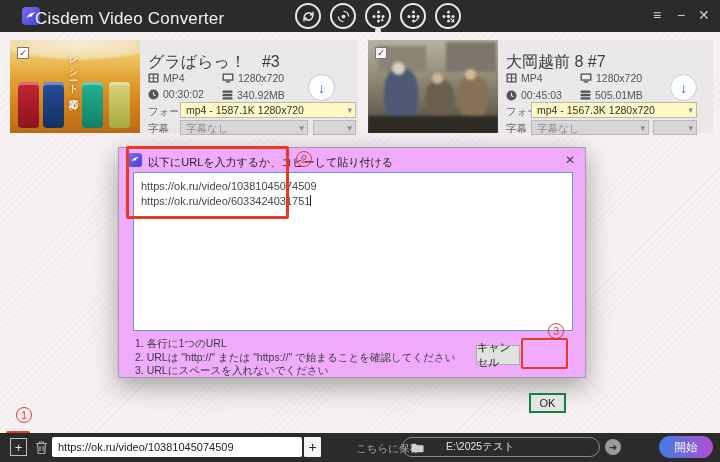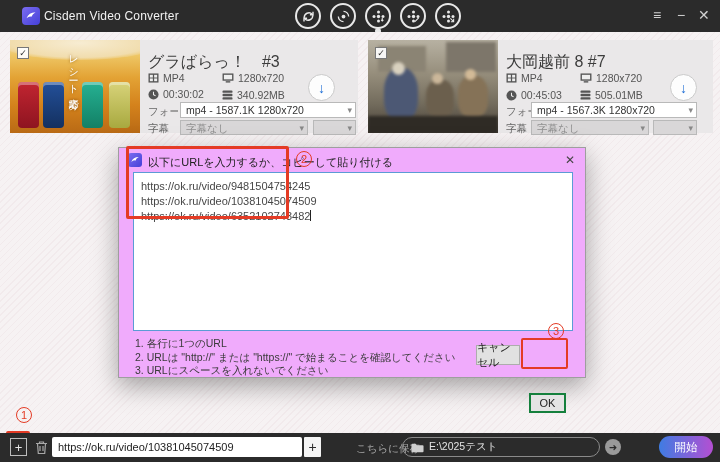--- a/index.html
+++ b/index.html
@@ -4,21 +4,21 @@
 <style>
   * { margin:0; padding:0; box-sizing:border-box; }
   html,body { width:720px; height:462px; }
   body { font-family:"Liberation Sans","DejaVu Sans",sans-serif; background:#fff; overflow:hidden; }
   #app { position:relative; width:720px; height:462px; outline:1px solid #8a8a8a; background:#f6f2f3; }
 
   
   .titlebar { position:absolute; left:0; top:0; width:720px; height:32px; background:#2b2b2b; }
   .logo { position:absolute; left:22px; top:7px; width:18px; height:18px; border-radius:4px;
           background:linear-gradient(135deg,#7b6cf0,#4440d8); display:flex; align-items:center; justify-content:center; }
-  .app-title { position:absolute; left:44px; top:9px; font-size:12px; color:#f2f2f2; letter-spacing:.2px; }
+  .app-title { position:absolute; left:35px; top:9px; font-size:17px; color:#f2f2f2; letter-spacing:.2px; }
   .tool-circle { position:absolute; top:3px; width:26px; height:26px; border:2px solid #e8e8e8; border-radius:50%;
                  display:flex; align-items:center; justify-content:center; }
   .active-dot { position:absolute; top:28px; width:6px; height:6px; border-radius:50%; background:#e8e8e8; }
   .winctl { position:absolute; top:8px; color:#d0d0d0; font-size:14px; line-height:14px; }
 
   
   .content { position:absolute; left:0; top:32px; width:720px; height:401px;
              background:#f6f2f3;
              background-image:repeating-linear-gradient(135deg, rgba(205,165,175,0.10) 0 1px, transparent 1px 5px); }
 
@@ -34,21 +34,21 @@
   .blob { position:absolute; filter:blur(1.5px); }
   .checkbox { position:absolute; left:7px; top:7px; width:12px; height:12px; background:rgba(255,255,255,.92);
               border:1px solid #777; font-size:9px; line-height:10px; text-align:center; color:#333; }
 
   .vtitle { position:absolute; top:12px; font-size:16px; color:#3c3c3c; }
   .meta { position:absolute; font-size:10.5px; color:#555; display:flex; align-items:center; gap:4px; }
   .dl-btn { position:absolute; top:34px; width:27px; height:27px; border-radius:50%; background:#fdfdfd;
             border:1px solid #cacaca; display:flex; align-items:center; justify-content:center;
             font-size:14px; font-weight:bold; }
   .field-label { position:absolute; font-size:10.5px; color:#666; width:30px; overflow:hidden; white-space:nowrap; }
-  .select { position:absolute; background:#ffffff; border:1px solid #b9b9b9; font-size:10.5px; color:#333;
+  .select { position:absolute; background:#fef9c3; border:1px solid #b9b9b9; font-size:10.5px; color:#333;
             padding:1px 14px 0 5px; white-space:nowrap; overflow:hidden; }
   .select .chev { position:absolute; right:3px; top:2px; color:#888; font-size:9px; }
   .select.disabled { background:#d9d7d8; color:#8f8f8f; }
 
   
   .overlay-dialog { position:absolute; left:118px; top:147px; width:468px; height:231px; background:#f0abfc;
                     border:1px solid #9e9e9e; box-shadow:0 8px 24px rgba(0,0,0,.35); }
   .dlg-icon { position:absolute; left:9px; top:5px; width:14px; height:14px; border-radius:3px;
               background:linear-gradient(135deg,#7b6cf0,#4440d8); display:flex; align-items:center; justify-content:center; }
   .dlg-title { position:absolute; left:29px; top:7px; font-size:11px; color:#222; }
@@ -69,21 +69,21 @@
   
   .bottombar { position:absolute; left:0; top:433px; width:720px; height:29px; background:#2b2b2b; }
   .sq-btn { position:absolute; display:flex; align-items:center; justify-content:center; }
   .add-main { left:10px; top:5px; width:17px; height:18px; border:1.5px solid #bdbdbd; color:#e6e6e6; font-size:13px; }
   .trash { left:33px; top:5px; width:16px; height:18px; }
   .url-input { position:absolute; left:52px; top:4px; width:250px; height:20px; border:none; border-radius:2px;
                background:#fff; font-size:11px; color:#222; padding:0 6px; font-family:"Liberation Sans",sans-serif; }
   .add-secondary { left:304px; top:4px; width:17px; height:20px; background:#f4f4f4; color:#2b2b2b; font-size:14px; border-radius:1px; }
   .save-label { position:absolute; left:356px; top:9px; font-size:10.5px; color:#a9a9a9; }
   .path-field { position:absolute; left:402px; top:4px; width:198px; height:20px; border:1px solid #8a8a8a;
-                border-radius:10px; display:flex; align-items:center; gap:5px; padding:0 8px; }
+                border-radius:10px; display:flex; align-items:center; gap:22px; padding:0 8px; }
   .path-text { font-size:10.5px; color:#e3e3e3; }
   .go-btn { position:absolute; left:605px; top:6px; width:16px; height:16px; border-radius:50%; background:#9a9a9a;
             color:#2b2b2b; font-size:10px; display:flex; align-items:center; justify-content:center; }
   .start-btn { position:absolute; left:659px; top:3px; width:54px; height:22px; border-radius:11px;
                background:linear-gradient(90deg,#3f7ce2,#b44fd2); color:#fff; font-size:11.5px;
                display:flex; align-items:center; justify-content:center; }
 </style>
 </head>
 <body>
 
@@ -273,23 +273,22 @@
 
   <div class="overlay-dialog">
     <div class="dlg-icon">
       <svg width="10" height="10" viewBox="0 0 16 16">
           <path d="M2 11 Q5 3 14 3 Q10 5 8.5 9 Q6 7.5 2 11Z" fill="#fff"></path>
         </svg>
     </div>
     <div class="dlg-title">以下にURLを入力するか、コピーして貼り付ける</div>
     <div class="dlg-close">✕</div>
     <div class="dlg-textarea">
-      <div>https://ok.ru/video/9481504754245</div>
       <div>https://ok.ru/video/10381045074509</div>
-      <div><span>https://ok.ru/video/6352102743482</span><span class="caret"></span></div>
+      <div><span>https://ok.ru/video/6033424031751</span><span class="caret"></span></div>
     </div>
     <div class="dlg-notes">
       <div>1. 各行に1つのURL</div>
       <div>2. URLは "http://" または "https://" で始まることを確認してください</div>
       <div>3. URLにスペースを入れないでください</div>
     </div>
     <div class="dlg-btn" style="left:357px; width:44px;">キャンセル</div>
     <div class="dlg-btn focused" style="left:410px; width:37px;">OK</div>
   </div>
 

